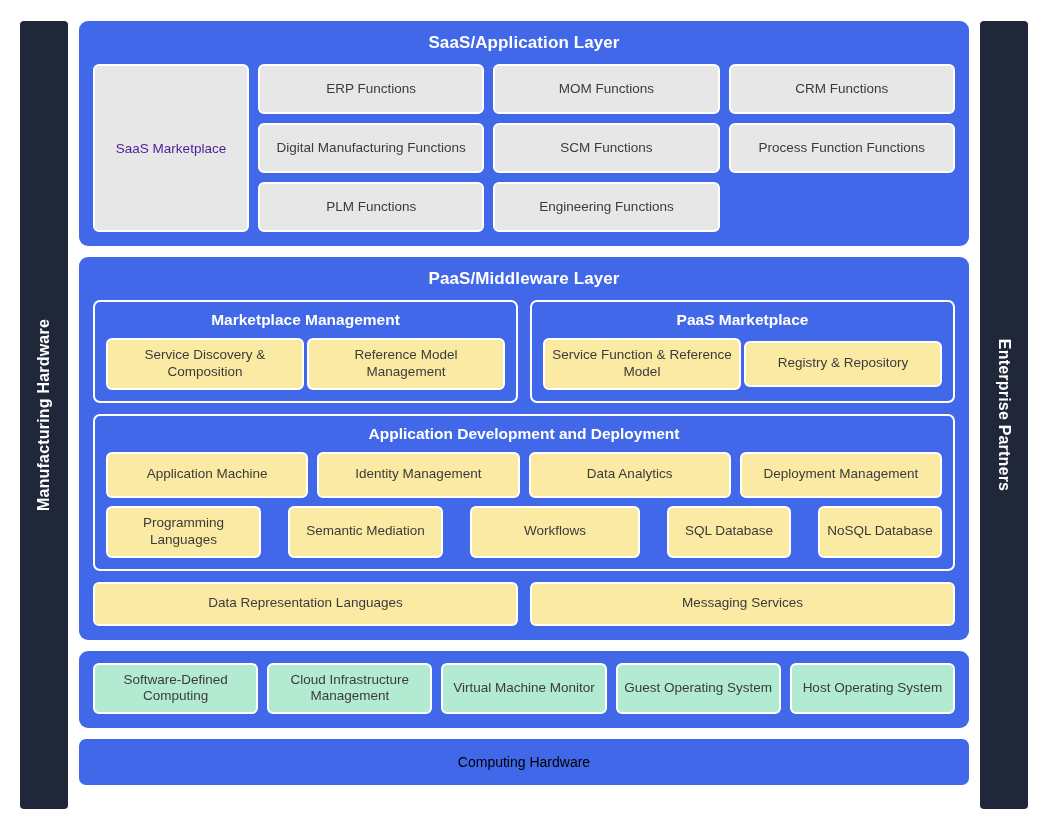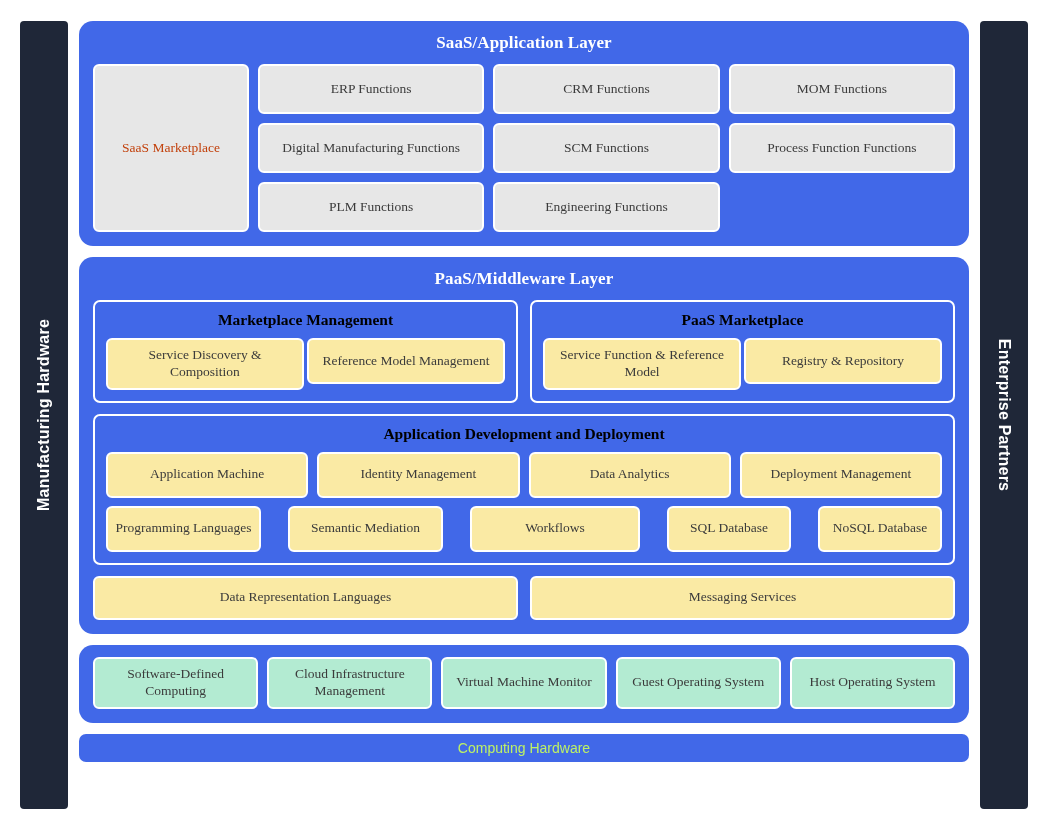--- a/index.html
+++ b/index.html
@@ -53,24 +53,23 @@
     display: flex;
     flex-direction: column;
     margin: 0 11px;
     gap: 11px;
     min-width: 0;
   }
 
   
   .layer {
     background: #4168E8;
-    border-radius: 14px;
+    border-radius: 9px;
     padding: 12px 14px 14px 14px;
     box-sizing: border-box;
-    font-family: Liberation Serif, serif;
   }
   .layer-title {
     color: #ffffff;
     font-size: 17px;
     font-weight: 700;
     text-align: center;
     margin-bottom: 11px;
     letter-spacing: 0.1px;
   }
 
@@ -84,21 +83,21 @@
   .saas-marketplace {
     flex: 0 0 156px;
     background: #E7E7E7;
     border: 2px solid #ffffff;
     border-radius: 6px;
     display: flex;
     align-items: center;
     justify-content: center;
     text-align: center;
     font-size: 13.5px;
-    color: #c2410c;
+    color: #4c1d95;
     box-sizing: border-box;
   }
   .saas-grid {
     flex: 1 1 auto;
     display: grid;
     grid-template-columns: repeat(3, 1fr);
     grid-auto-rows: 50px;
     gap: 9px;
     min-width: 0;
   }
@@ -126,31 +125,31 @@
   }
   .subpanel {
     flex: 1 1 0;
     border: 2px solid #ffffff;
     border-radius: 7px;
     padding: 9px 11px 11px 11px;
     box-sizing: border-box;
     min-width: 0;
   }
   .subpanel-title {
-    color: #000000;
+    color: #ffffff;
     font-size: 15.5px;
     font-weight: 700;
     text-align: center;
     margin-bottom: 9px;
   }
   .chip-row {
     display: flex;
     flex-direction: row;
     gap: 3px;
-    align-items: flex-start;
+    align-items: center;
   }
   .cell-yellow {
     background: #FAEAA4;
     border: 2px solid #ffffff;
     border-radius: 6px;
     display: flex;
     align-items: center;
     justify-content: center;
     text-align: center;
     font-size: 13.5px;
@@ -188,25 +187,25 @@
     box-sizing: border-box;
     flex: 1 1 0;
     min-height: 50px;
     min-width: 0;
   }
 
   
   .hw-bar {
     background: #4168E8;
     border-radius: 7px;
-    height: 28px;
-    display: flex;
-    align-items: center;
-    justify-content: center;
-    color: #bef264;
+    height: 46px;
+    display: flex;
+    align-items: center;
+    justify-content: center;
+    color: #000000;
     font-size: 14px;
     font-weight: 400;
   }
 </style>
 </head>
 <body>
 
 <div id="diagram">
 
   <div class="side-bar side-left">
@@ -219,24 +218,24 @@
       <div class="layer-title">SaaS/Application Layer</div>
       <div class="saas-body">
         <div class="saas-marketplace">
           <span>SaaS Marketplace</span>
         </div>
         <div class="saas-grid">
           <div class="cell-gray">
               <span>ERP Functions</span>
             </div>
           <div class="cell-gray">
+              <span>MOM Functions</span>
+            </div>
+          <div class="cell-gray">
               <span>CRM Functions</span>
-            </div>
-          <div class="cell-gray">
-              <span>MOM Functions</span>
             </div>
           <div class="cell-gray">
               <span>Digital Manufacturing Functions</span>
             </div>
           <div class="cell-gray">
               <span>SCM Functions</span>
             </div>
           <div class="cell-gray">
               <span>Process Function Functions</span>
             </div>

